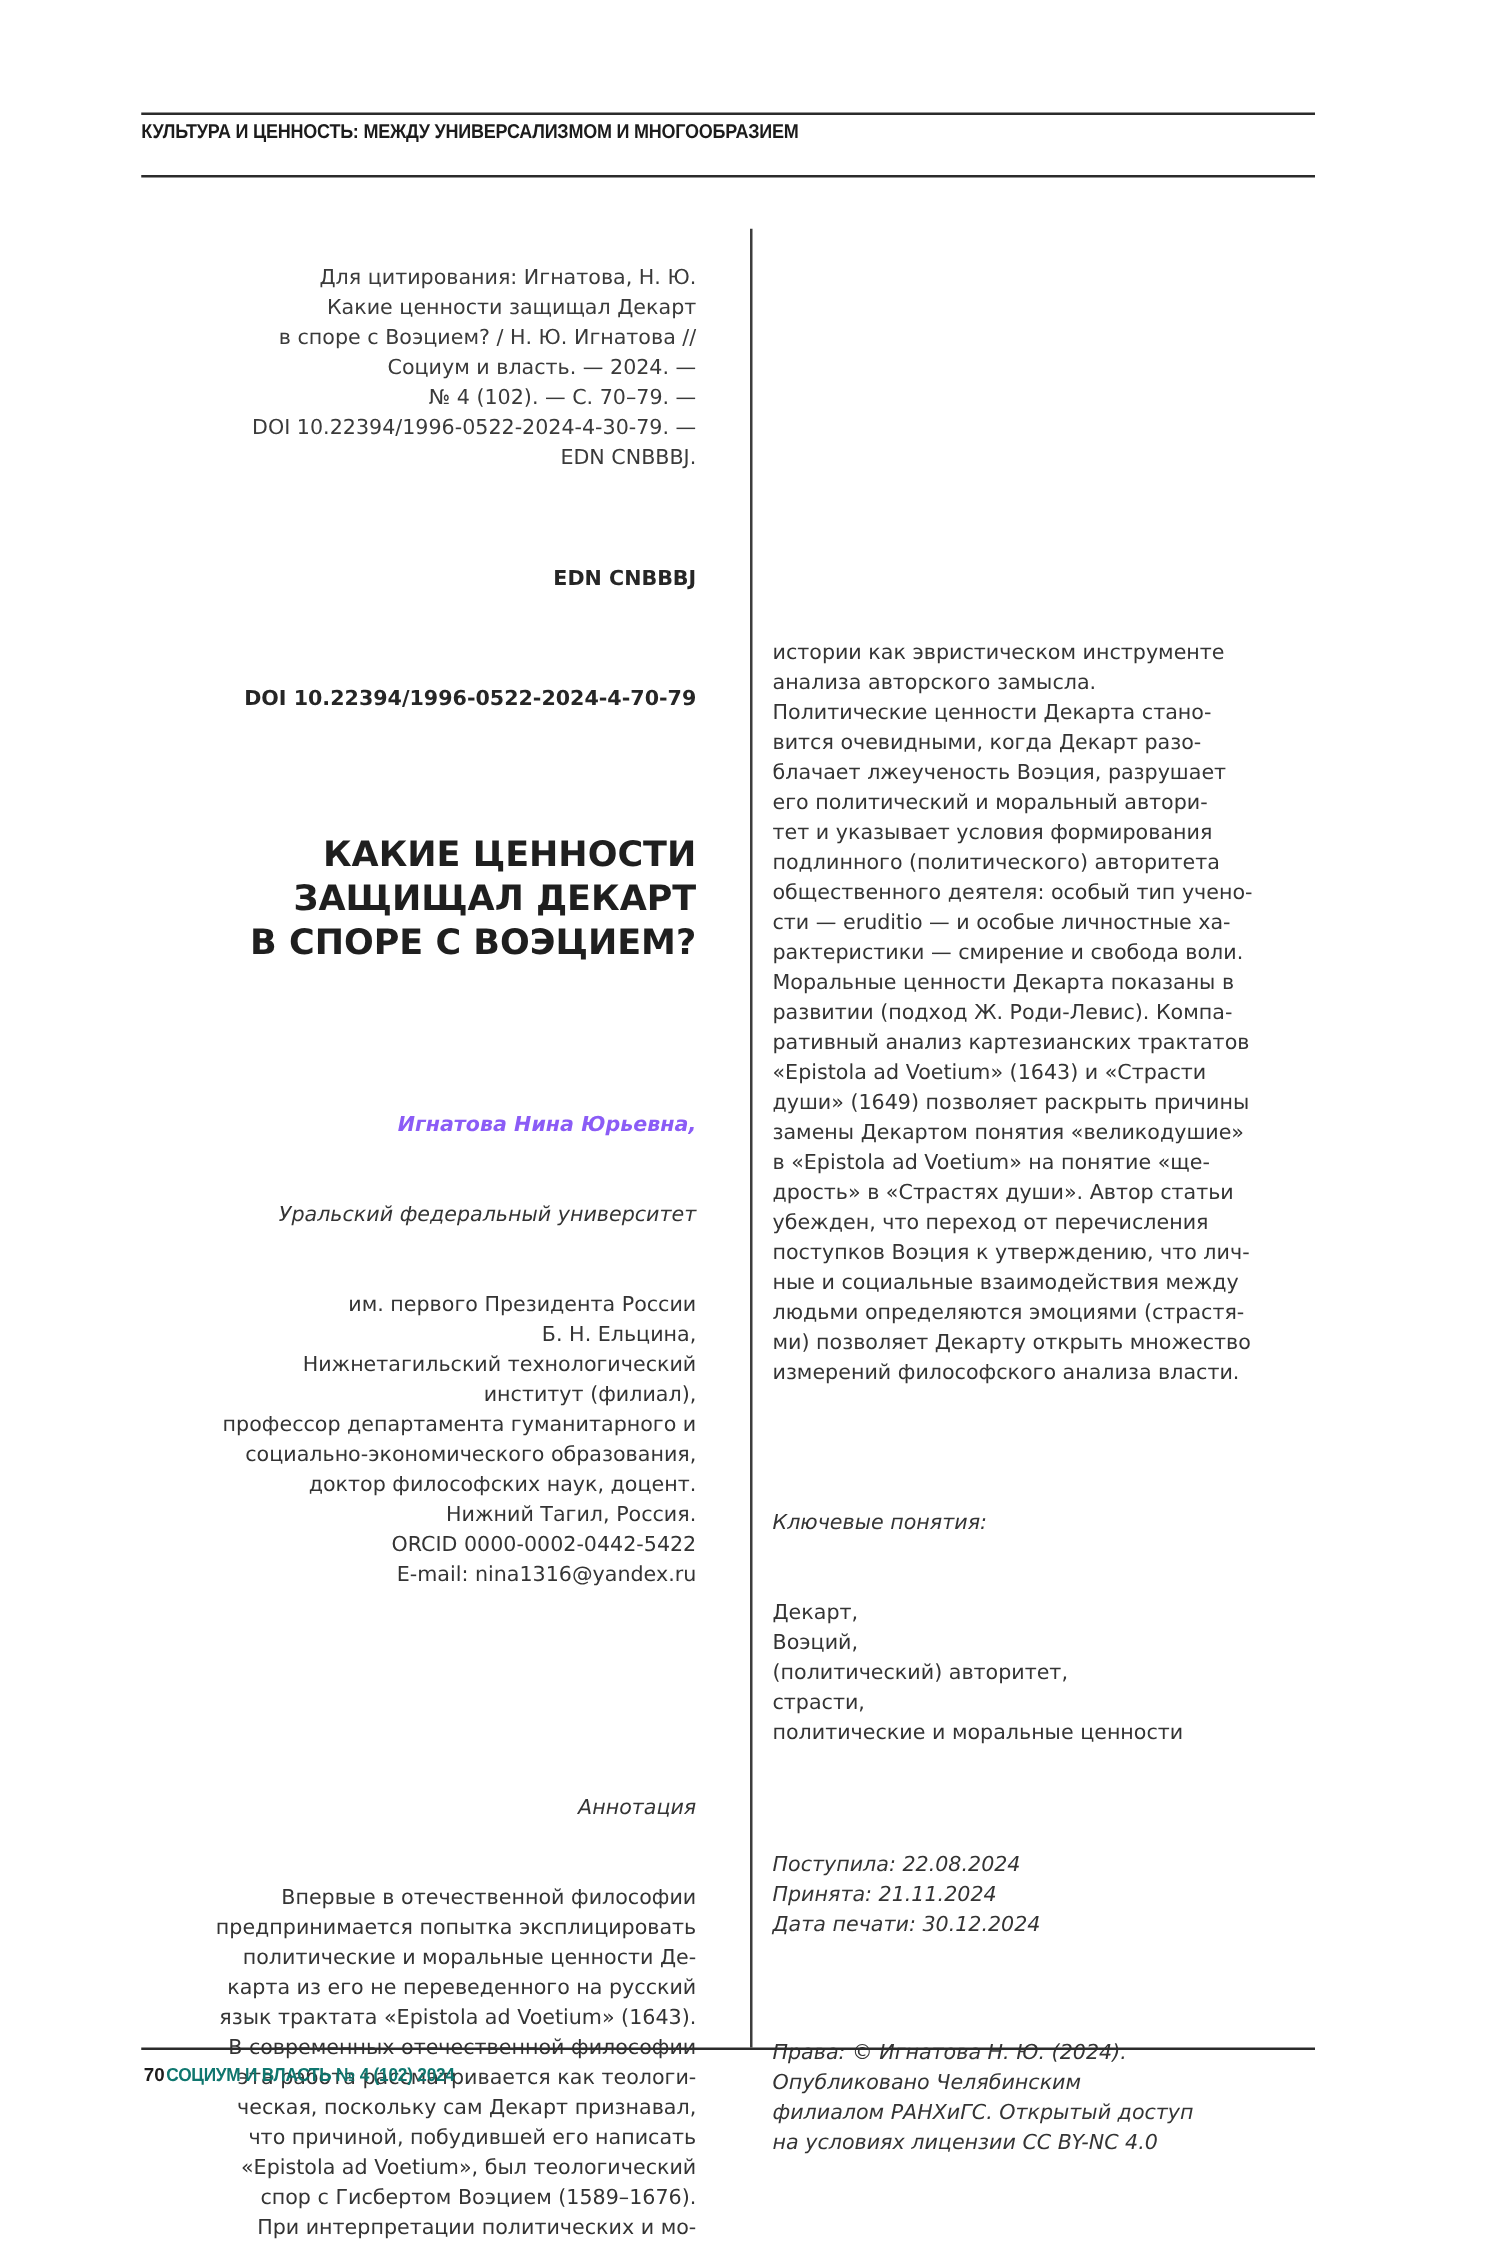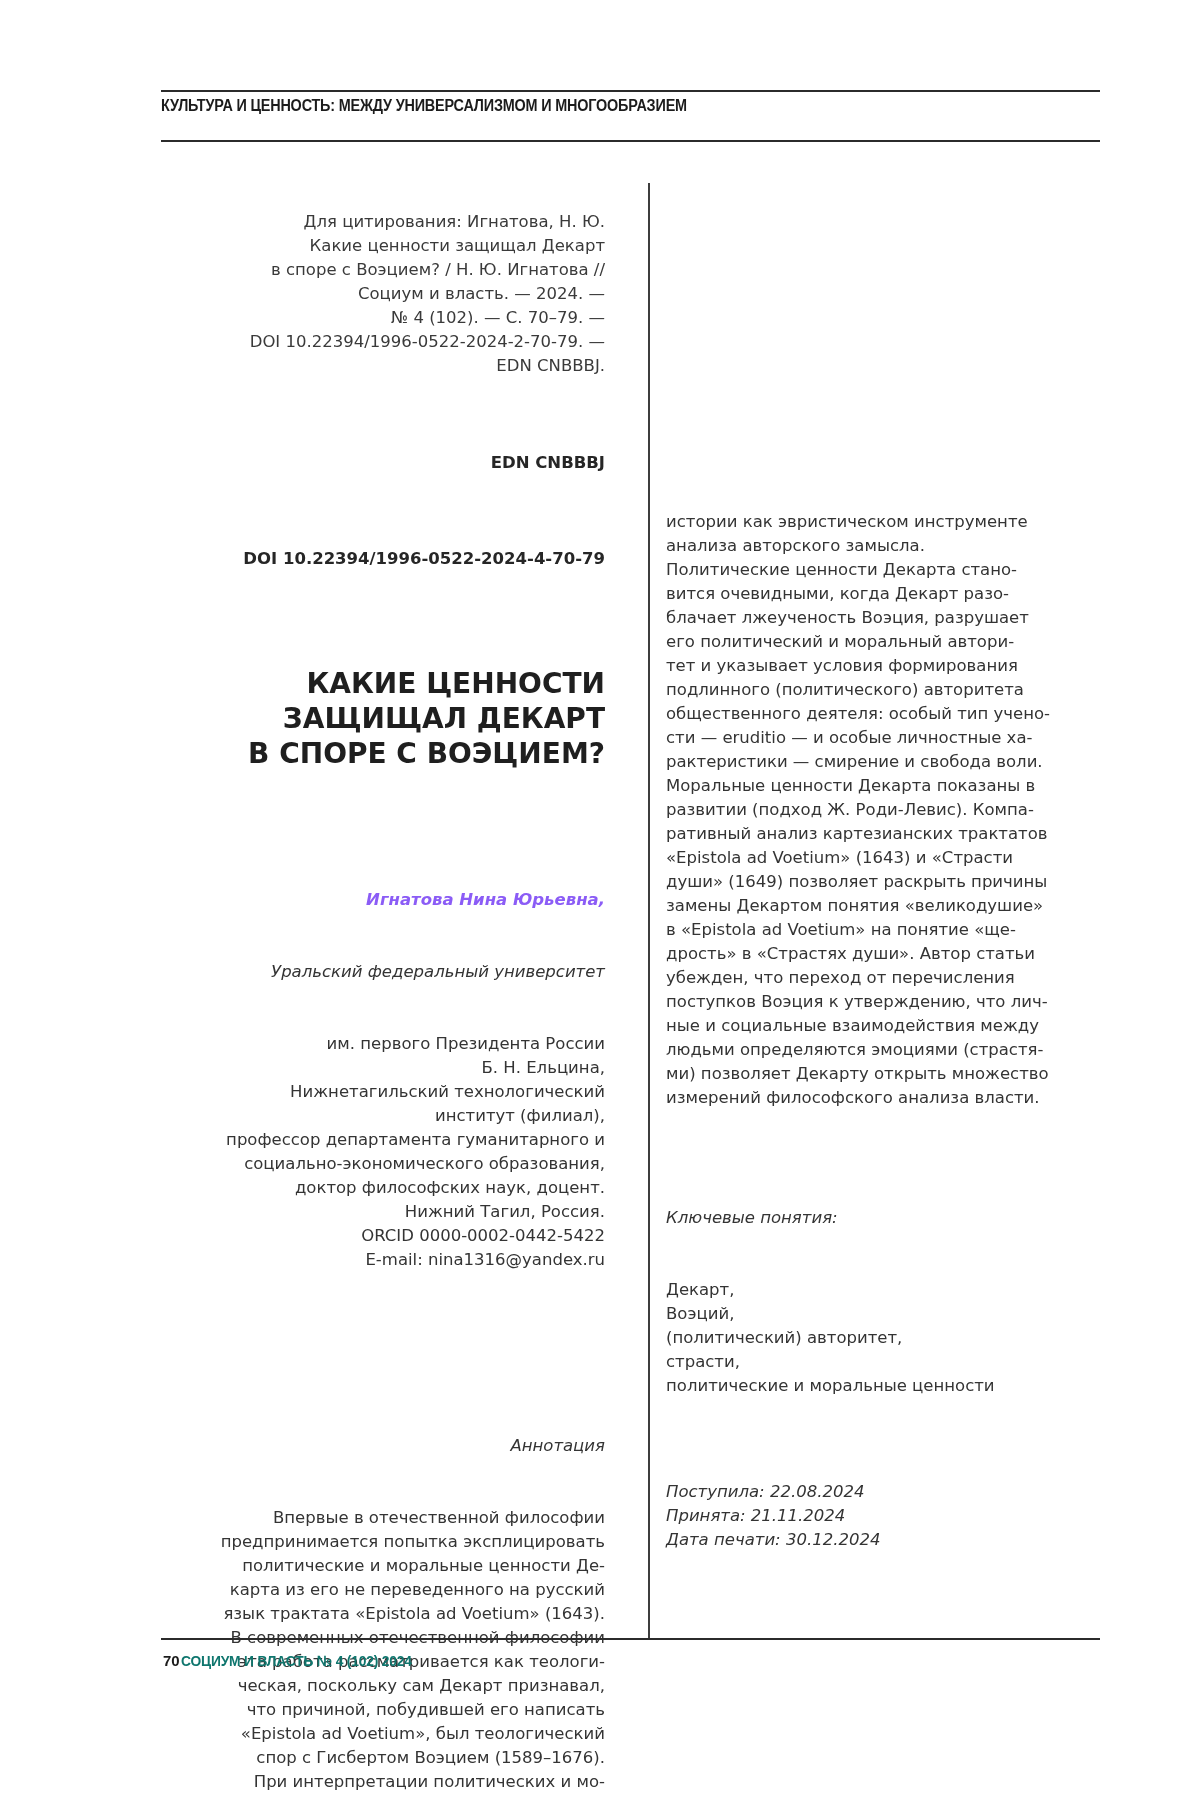--- a/index.html
+++ b/index.html
@@ -4,21 +4,20 @@
 <style>
   html, body { margin: 0; padding: 0; background: #ffffff; }
   .page {
     position: relative;
     width: 1052px;
     height: 1797px;
     background: #ffffff;
     font-family: "DejaVu Sans", sans-serif;
     color: #343434;
     overflow: hidden;
-    margin-left: 48px;
   }
   .hrule {
     position: absolute;
     left: 113px;
     width: 972px;
     height: 2px;
     background: #2b2b2b;
   }
   .running-head {
     position: absolute;
@@ -117,21 +116,21 @@
   <div class="hrule" style="top:140px"></div>
 
   <div class="vdivider"></div>
 
   <div class="col-left">
     <div class="citation">Для цитирования: Игнатова, Н. Ю.
 Какие ценности защищал Декарт
 в споре с Воэцием? / Н. Ю. Игнатова //
 Социум и власть. — 2024. —
 № 4 (102). — С. 70–79. —
-DOI 10.22394/1996-0522-2024-2-70-79. —
+DOI 10.22394/1996-0522-2024-4-30-79. —
 EDN CNBBBJ.</div>
     <div class="edn">EDN CNBBBJ</div>
     <div class="doi">DOI 10.22394/1996-0522-2024-4-70-79</div>
     <h1 class="article-title" style="margin-bottom:0">КАКИЕ ЦЕННОСТИ
 ЗАЩИЩАЛ ДЕКАРТ
 В СПОРЕ С ВОЭЦИЕМ?</h1>
     <div class="author-block">
       <div class="author-name">Игнатова Нина Юрьевна,</div>
       <div class="author-affil-italic">Уральский федеральный университет</div>
       <div>им. первого Президента России
@@ -193,19 +192,23 @@
 измерений философского анализа власти.</div>
     <div class="keywords-label">Ключевые понятия:</div>
     <div>Декарт,
 Воэций,
 (политический) авторитет,
 страсти,
 политические и моральные ценности</div>
     <div class="dates">Поступила: 22.08.2024
 Принята: 21.11.2024
 Дата печати: 30.12.2024</div>
+    <div class="rights">Права: © Игнатова Н. Ю. (2024).
+Опубликовано Челябинским
+филиалом РАНХиГС. Открытый доступ
+на условиях лицензии CC BY-NC 4.0</div>
   </div>
 
   <div class="hrule" style="top:1638px"></div>
   <div class="footer-pagenum">70</div>
   <div class="footer-journal"><span>СОЦИУМ И ВЛАСТЬ № 4 (102) 2024</span></div>
 
 </div>
 
 </body></html>

